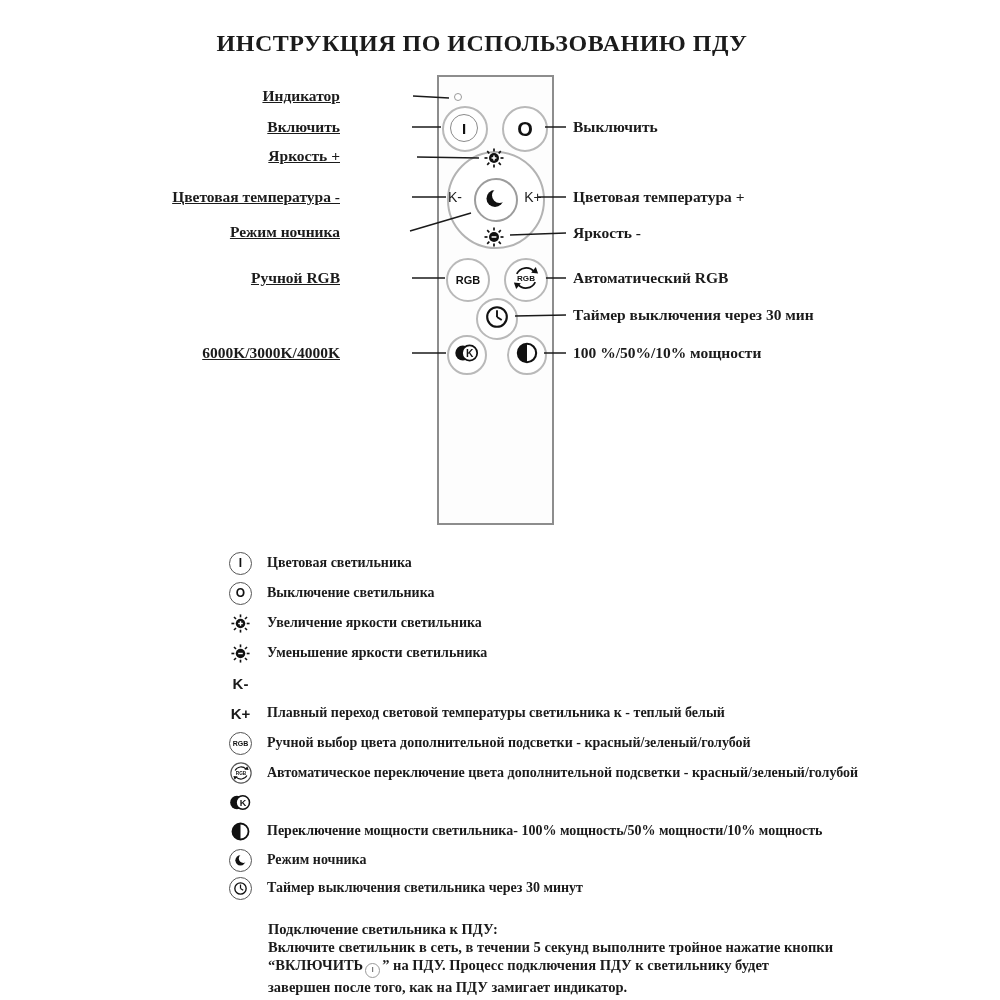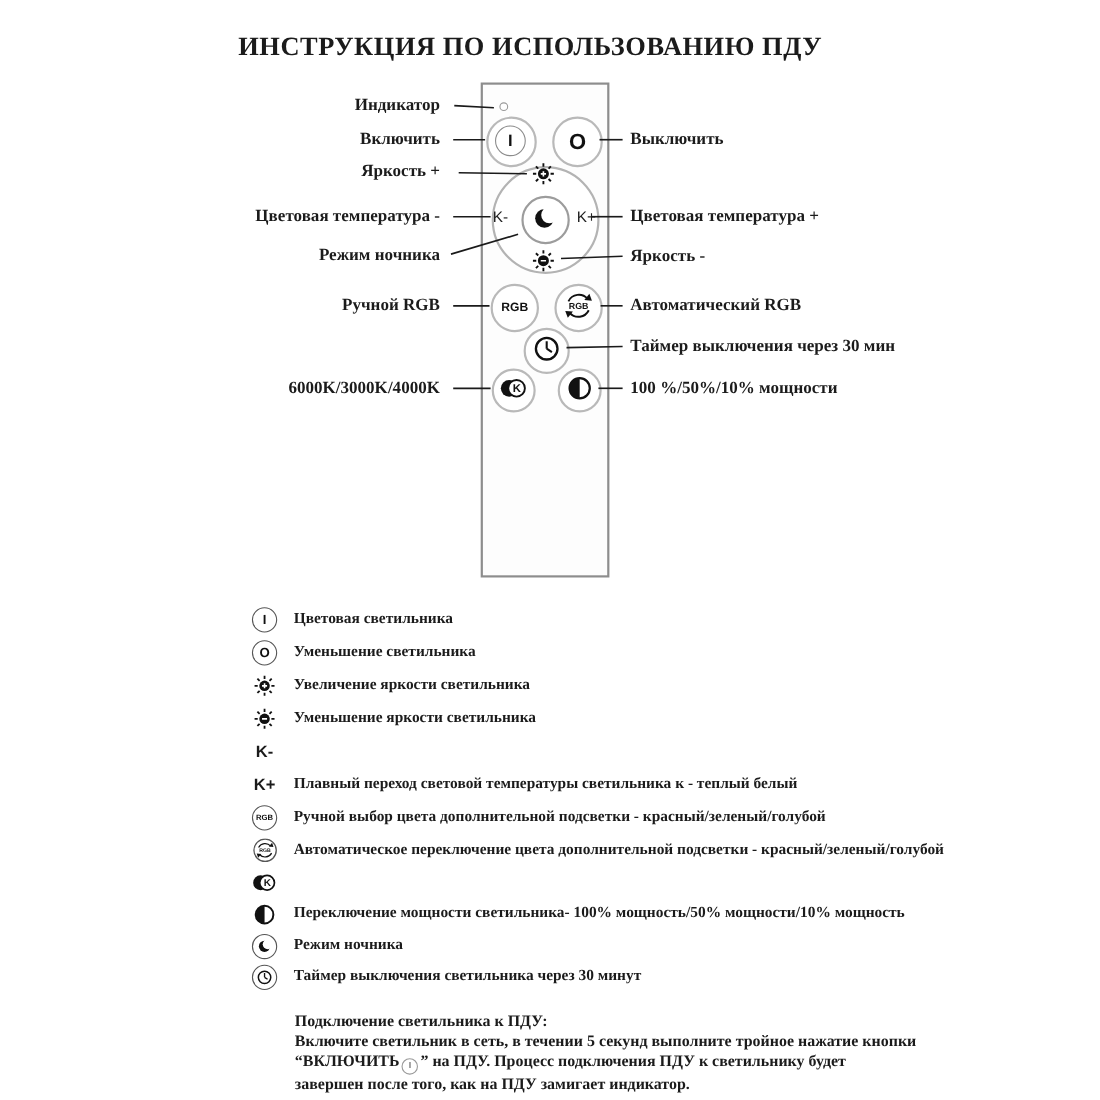--- a/index.html
+++ b/index.html
@@ -22,21 +22,21 @@
   #k-plus{left:520px;top:189px;}
   #sun-up{left:483px;top:147px;width:22px;height:22px;}
   #sun-down{left:483px;top:226px;width:22px;height:22px;}
   #btn-rgb{left:446px;top:258px;width:40px;height:40px;font-family:"Liberation Sans",sans-serif;font-weight:600;font-size:11px;color:#111;}
   #btn-rgb-auto{left:504px;top:258px;width:40px;height:40px;}
   #btn-timer{left:476px;top:298px;width:38px;height:38px;}
   #btn-ktemp{left:447px;top:335px;width:36px;height:36px;}
   #btn-power-level{left:507px;top:335px;width:36px;height:36px;}
   
   .lbl{position:absolute;font-size:15.5px;font-weight:700;white-space:nowrap;line-height:20px;}
-  .lbl-left{right:564px;text-align:left;}
+  .lbl-left{right:624px;text-align:left;text-decoration:underline;}
   .lbl-right{left:573px;text-align:center;}
   
   #lines{left:0;top:0;width:1000px;height:1000px;pointer-events:none;}
   
   .legend-row{position:absolute;left:227px;display:flex;align-items:center;height:22px;}
   .legend-icon{width:27px;display:flex;align-items:center;justify-content:center;flex:0 0 27px;}
   .legend-text{margin-left:13px;font-size:14px;font-weight:700;white-space:nowrap;}
   .ring{width:21px;height:21px;border:1.5px solid #555;border-radius:50%;display:flex;align-items:center;justify-content:center;background:#fff;}
   .ring-io{font-family:"Liberation Sans",sans-serif;font-weight:700;font-size:12px;color:#111;}
   .ksym{font-family:"Liberation Sans",sans-serif;font-size:15px;font-weight:600;color:#1b1b1b;}
@@ -191,21 +191,21 @@
         </div>
       </div>
     <div class="legend-text">Цветовая светильника</div>
   </div>
   <div class="legend-row" style="top:582px">
     <div class="legend-icon">
         <div class="ring">
           <span class="ring-io">O</span>
         </div>
       </div>
-    <div class="legend-text">Уменьшение светильника</div>
+    <div class="legend-text">Выключение светильника</div>
   </div>
   <div class="legend-row" style="top:612px">
     <div class="legend-icon">
       <svg width="21" height="21" viewBox="0 0 22 22">
         <g stroke="#111" stroke-width="1.7">
           <line x1="11" y1="1.5" x2="11" y2="4.5"></line>
             <line x1="11" y1="17.5" x2="11" y2="20.5"></line>
           <line x1="1.5" y1="11" x2="4.5" y2="11"></line>
             <line x1="17.5" y1="11" x2="20.5" y2="11"></line>
           <line x1="4.2" y1="4.2" x2="6.3" y2="6.3"></line>

